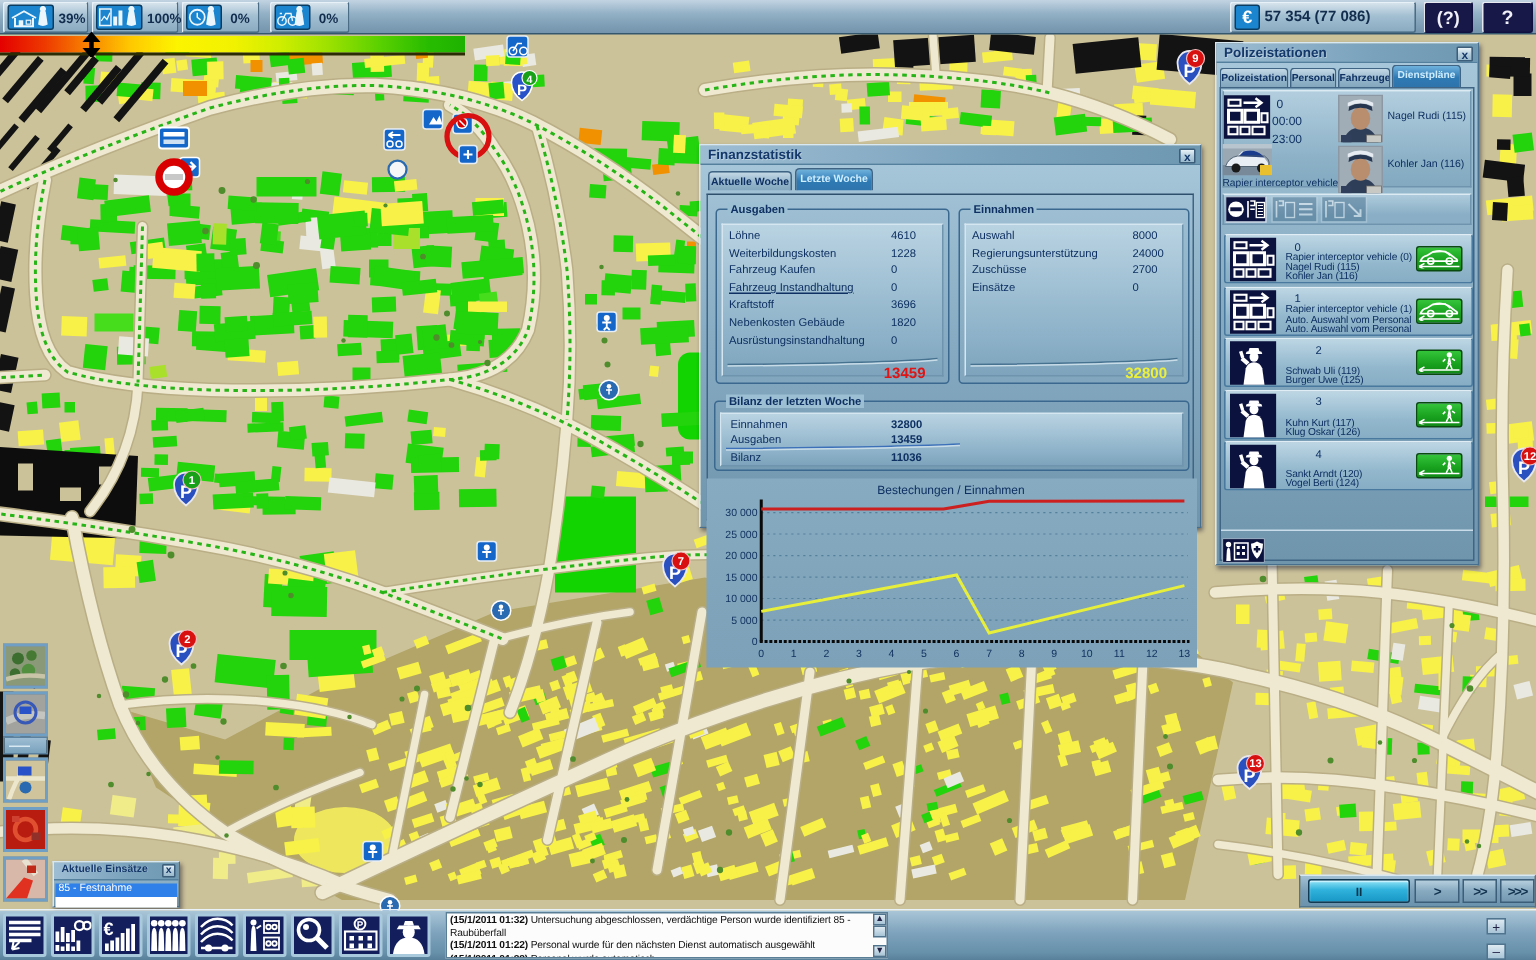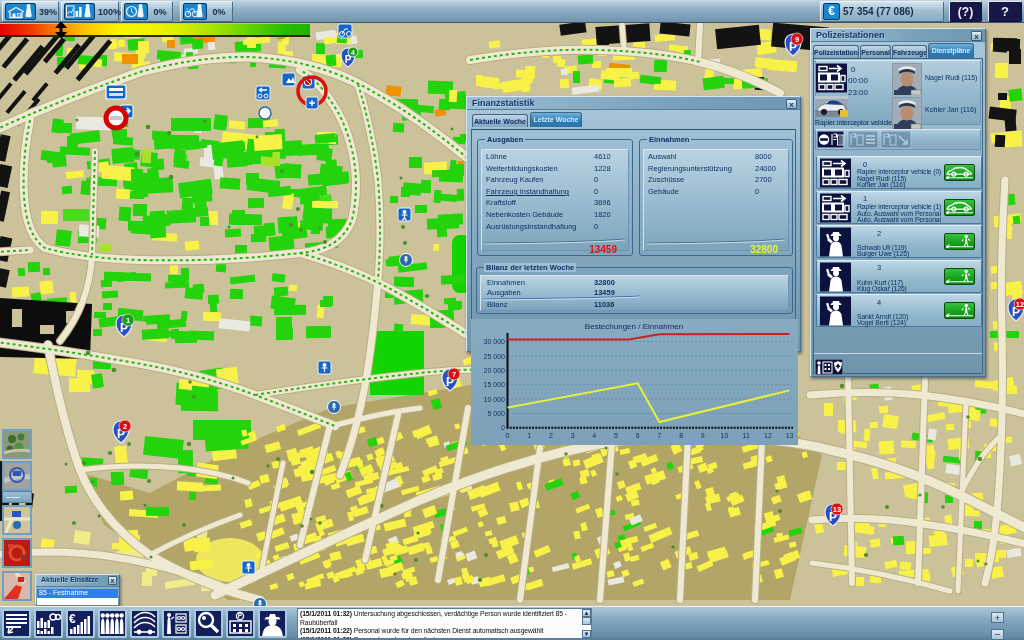--- a/index.html
+++ b/index.html
@@ -1403,20 +1403,26 @@
         <rect x="14" y="4" width="6" height="5" fill="#c02818"></rect>
       </svg></div>
 <div id="ae" class="win abs">
       <div class="titlebar" style="height:12px;">
         <span>Aktuelle Einsätze</span>
         <div class="xbtn" style="width:9px;height:9px;font-size:7px;line-height:8px;top:1px;right:2px;">x</div>
       </div>
       <div class="sel">85 - Festnahme</div>
       <div class="unsel"></div>
     </div>
+<div id="speed">
+      <div id="pausebtn">II</div>
+      <div class="spbtn" style="left:76px;width:30px;">&gt;</div>
+      <div class="spbtn" style="left:108px;width:23px;">&gt;&gt;</div>
+      <div class="spbtn" style="left:133px;width:23px;">&gt;&gt;&gt;</div>
+    </div>
 <div id="dlg" class="win abs">
       <div class="titlebar">
         <span>Finanzstatistik</span>
         <div class="xbtn">x</div>
       </div>
       <div class="tabs" style="margin:4px 0 0 5px;">
         <div class="tab" style="left:0;width:56px;font-size:7px;">Aktuelle Woche</div>
         <div class="tab act" style="left:58px;width:52px;font-size:7px;">Letzte Woche</div>
       </div>
       <div style="position:absolute;left:4px;top:32px;right:4px;bottom:4px;border:1px solid #3f6484;border-top-color:#2e506c;"></div>
@@ -1446,21 +1452,21 @@
       <div class="grp" style="left:172px;top:42px;width:154px;height:117px;">
         <b>Einnahmen</b>
       </div>
       <div class="lst" style="left:176px;top:52px;width:146px;height:102px;"></div>
       <div class="row" style="left:181px;top:55px;">Auswahl</div>
       <div class="rowv" style="left:288px;top:55px;">8000</div>
       <div class="row" style="left:181px;top:67px;">Regierungsunterstützung</div>
       <div class="rowv" style="left:288px;top:67px;">24000</div>
       <div class="row" style="left:181px;top:78px;">Zuschüsse</div>
       <div class="rowv" style="left:288px;top:78px;">2700</div>
-      <div class="row" style="left:181px;top:90px;">Gebäude</div>
+      <div class="row" style="left:181px;top:90px;">Einsätze</div>
       <div class="rowv" style="left:288px;top:90px;">0</div>
       <svg class="abs" style="left:178px;top:140px;" width="142" height="8">
         <path d="M2,6 Q108,5 140,2" stroke="#46718f" fill="none"></path>
         <path d="M2,7 Q108,6 140,3" stroke="#c8dce8" fill="none"></path>
       </svg>
       <div class="abs" style="left:245px;top:147px;width:66px;text-align:right;font-size:10px;font-weight:bold;color:#ecf03c;">32800</div>
       <div class="grp" style="left:9px;top:170px;width:317px;height:47px;">
         <b>Bilanz der letzten Woche</b>
       </div>
       <div class="lst" style="left:13px;top:178px;width:309px;height:36px;"></div>

